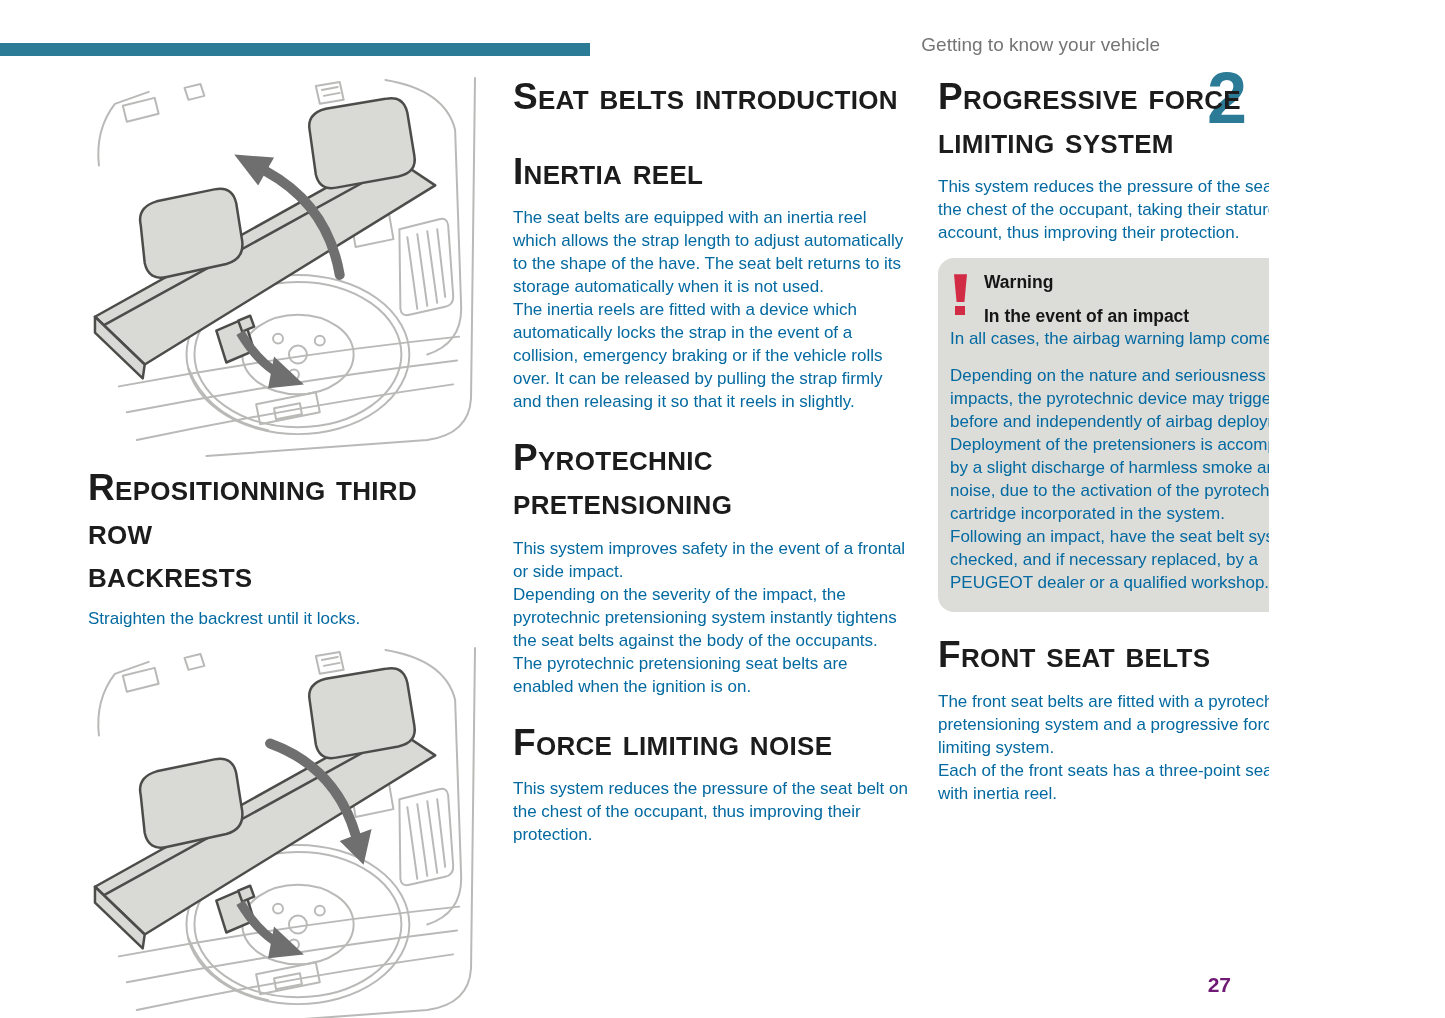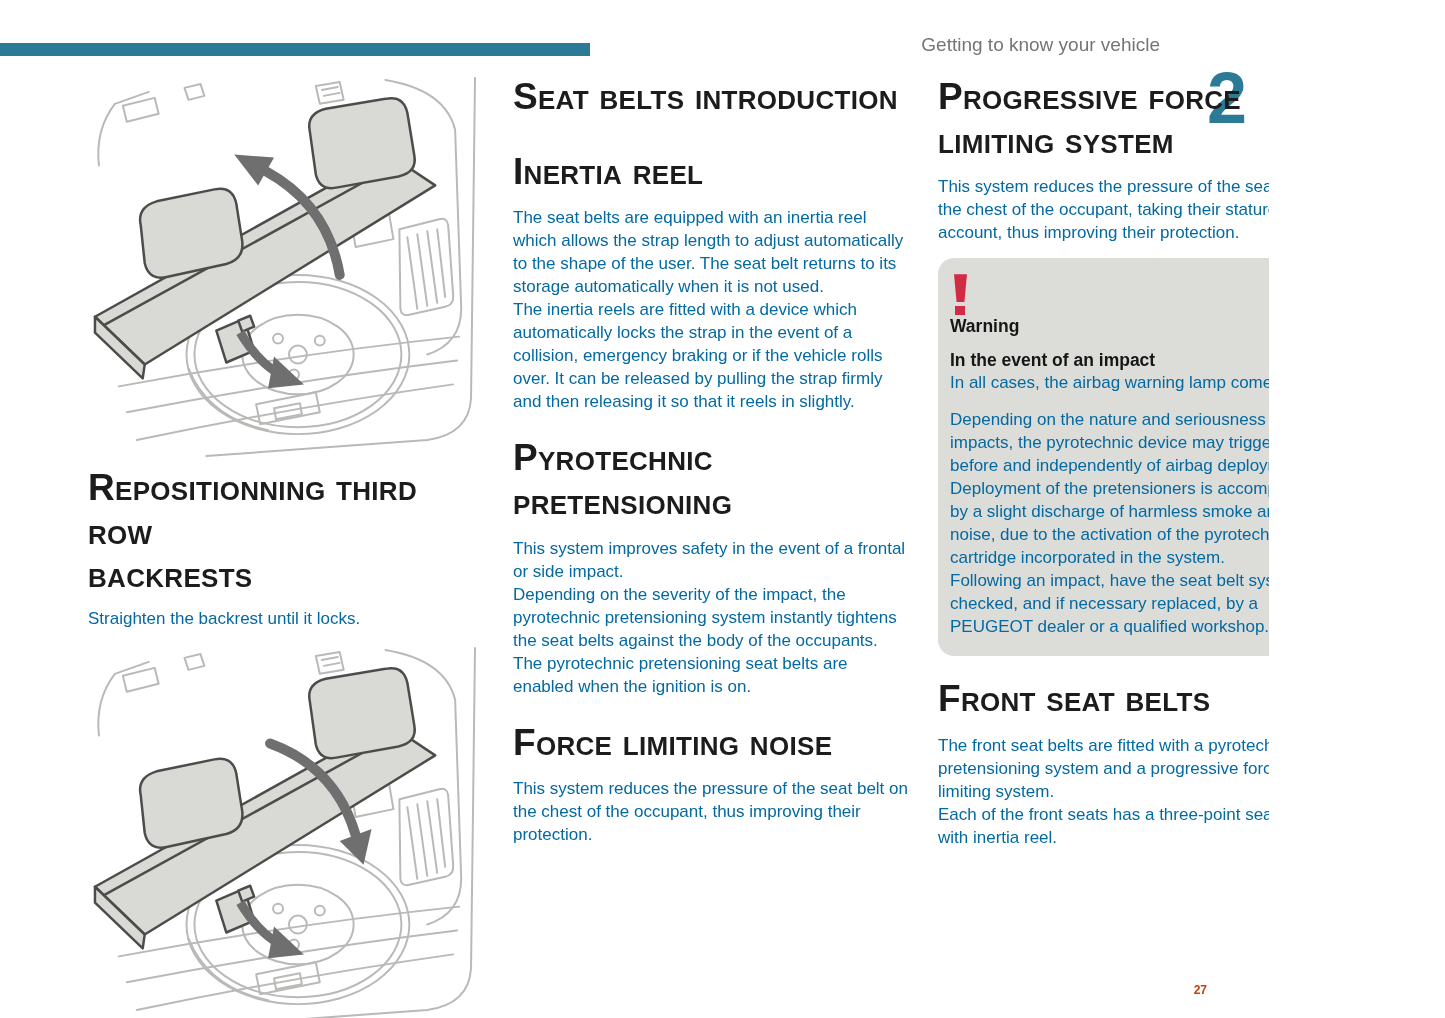--- a/index.html
+++ b/index.html
@@ -25,34 +25,34 @@
   p.body{font-size:17px;line-height:23px;margin:0;color:#0369a1;}
 
   
   .illus{display:block;width:390px;height:388px;}
   .col-left .section-h{margin-top:8px;margin-bottom:10px;}
   .col-left p.body{margin-top:6px;}
   .illus.second{margin-top:10px;}
 
   
   .warnbox{background:#dcdcd8;border-radius:16px;padding:13px 14px 18px 12px;margin-top:14px;}
-  .warn-head{display:flex;align-items:flex-start;flex-direction:column;}
+  .warn-head{display:flex;align-items:flex-start;}
   .warn-icon{width:16px;margin:3px 14px 0 4px;flex:0 0 auto;}
   .warn-icon .bar{width:13px;height:28px;background:#d22b45;clip-path:polygon(0 0,100% 0,80% 100%,20% 100%);}
   .warn-icon .dot{width:10px;height:9px;background:#d22b45;margin:4px 0 0 1px;}
   .warn-titles{padding-top:1px;}
   .warn-title{font-size:17.5px;font-weight:bold;}
   .warn-sub{font-size:17.5px;font-weight:bold;margin-top:13px;}
   .warnbox p.body{margin:0;}
   .warnbox p.body.first{margin-top:14px;}
 
   .col-right .section.front{margin-top:21px;}
 
   
-  .page-number{position:absolute;right:62px;bottom:21px;font-size:12px;font-weight:bold;color:#c2410c;}
+  .page-number{position:absolute;right:38px;bottom:21px;font-size:21px;font-weight:bold;color:#701a75;}
 </style>
 </head>
 <body>
 
 <div class="page">
 
   <div class="top-rule"></div>
   <div class="running-head">Getting to know your vehicle</div>
   <div class="chapter-number">2</div>
 
@@ -120,21 +120,21 @@
   </div>
 
   <div class="col col-mid">
 
     <div class="section h-only">
       <h2 class="section-h" style="margin-bottom:0;">Seat belts introduction</h2>
     </div>
 
     <div class="section">
       <h2 class="section-h">Inertia reel</h2>
-      <p class="body">The seat belts are equipped with an inertia reel which allows the strap length to adjust automatically to the shape of the user. The seat belt returns to its storage automatically when it is not used.</p>
+      <p class="body">The seat belts are equipped with an inertia reel which allows the strap length to adjust automatically to the shape of the have. The seat belt returns to its storage automatically when it is not used.</p>
       <p class="body">The inertia reels are fitted with a device which automatically locks the strap in the event of a collision, emergency braking or if the vehicle rolls over. It can be released by pulling the strap firmly and then releasing it so that it reels in slightly.</p>
     </div>
 
     <div class="section">
       <h2 class="section-h"><span>Pyrotechnic</span><br><span>pretensioning</span></h2>
       <p class="body">This system improves safety in the event of a frontal or side impact.</p>
       <p class="body">Depending on the severity of the impact, the pyrotechnic pretensioning system instantly tightens the seat belts against the body of the occupants.</p>
       <p class="body">The pyrotechnic pretensioning seat belts are enabled when the ignition is on.</p>
     </div>
 

